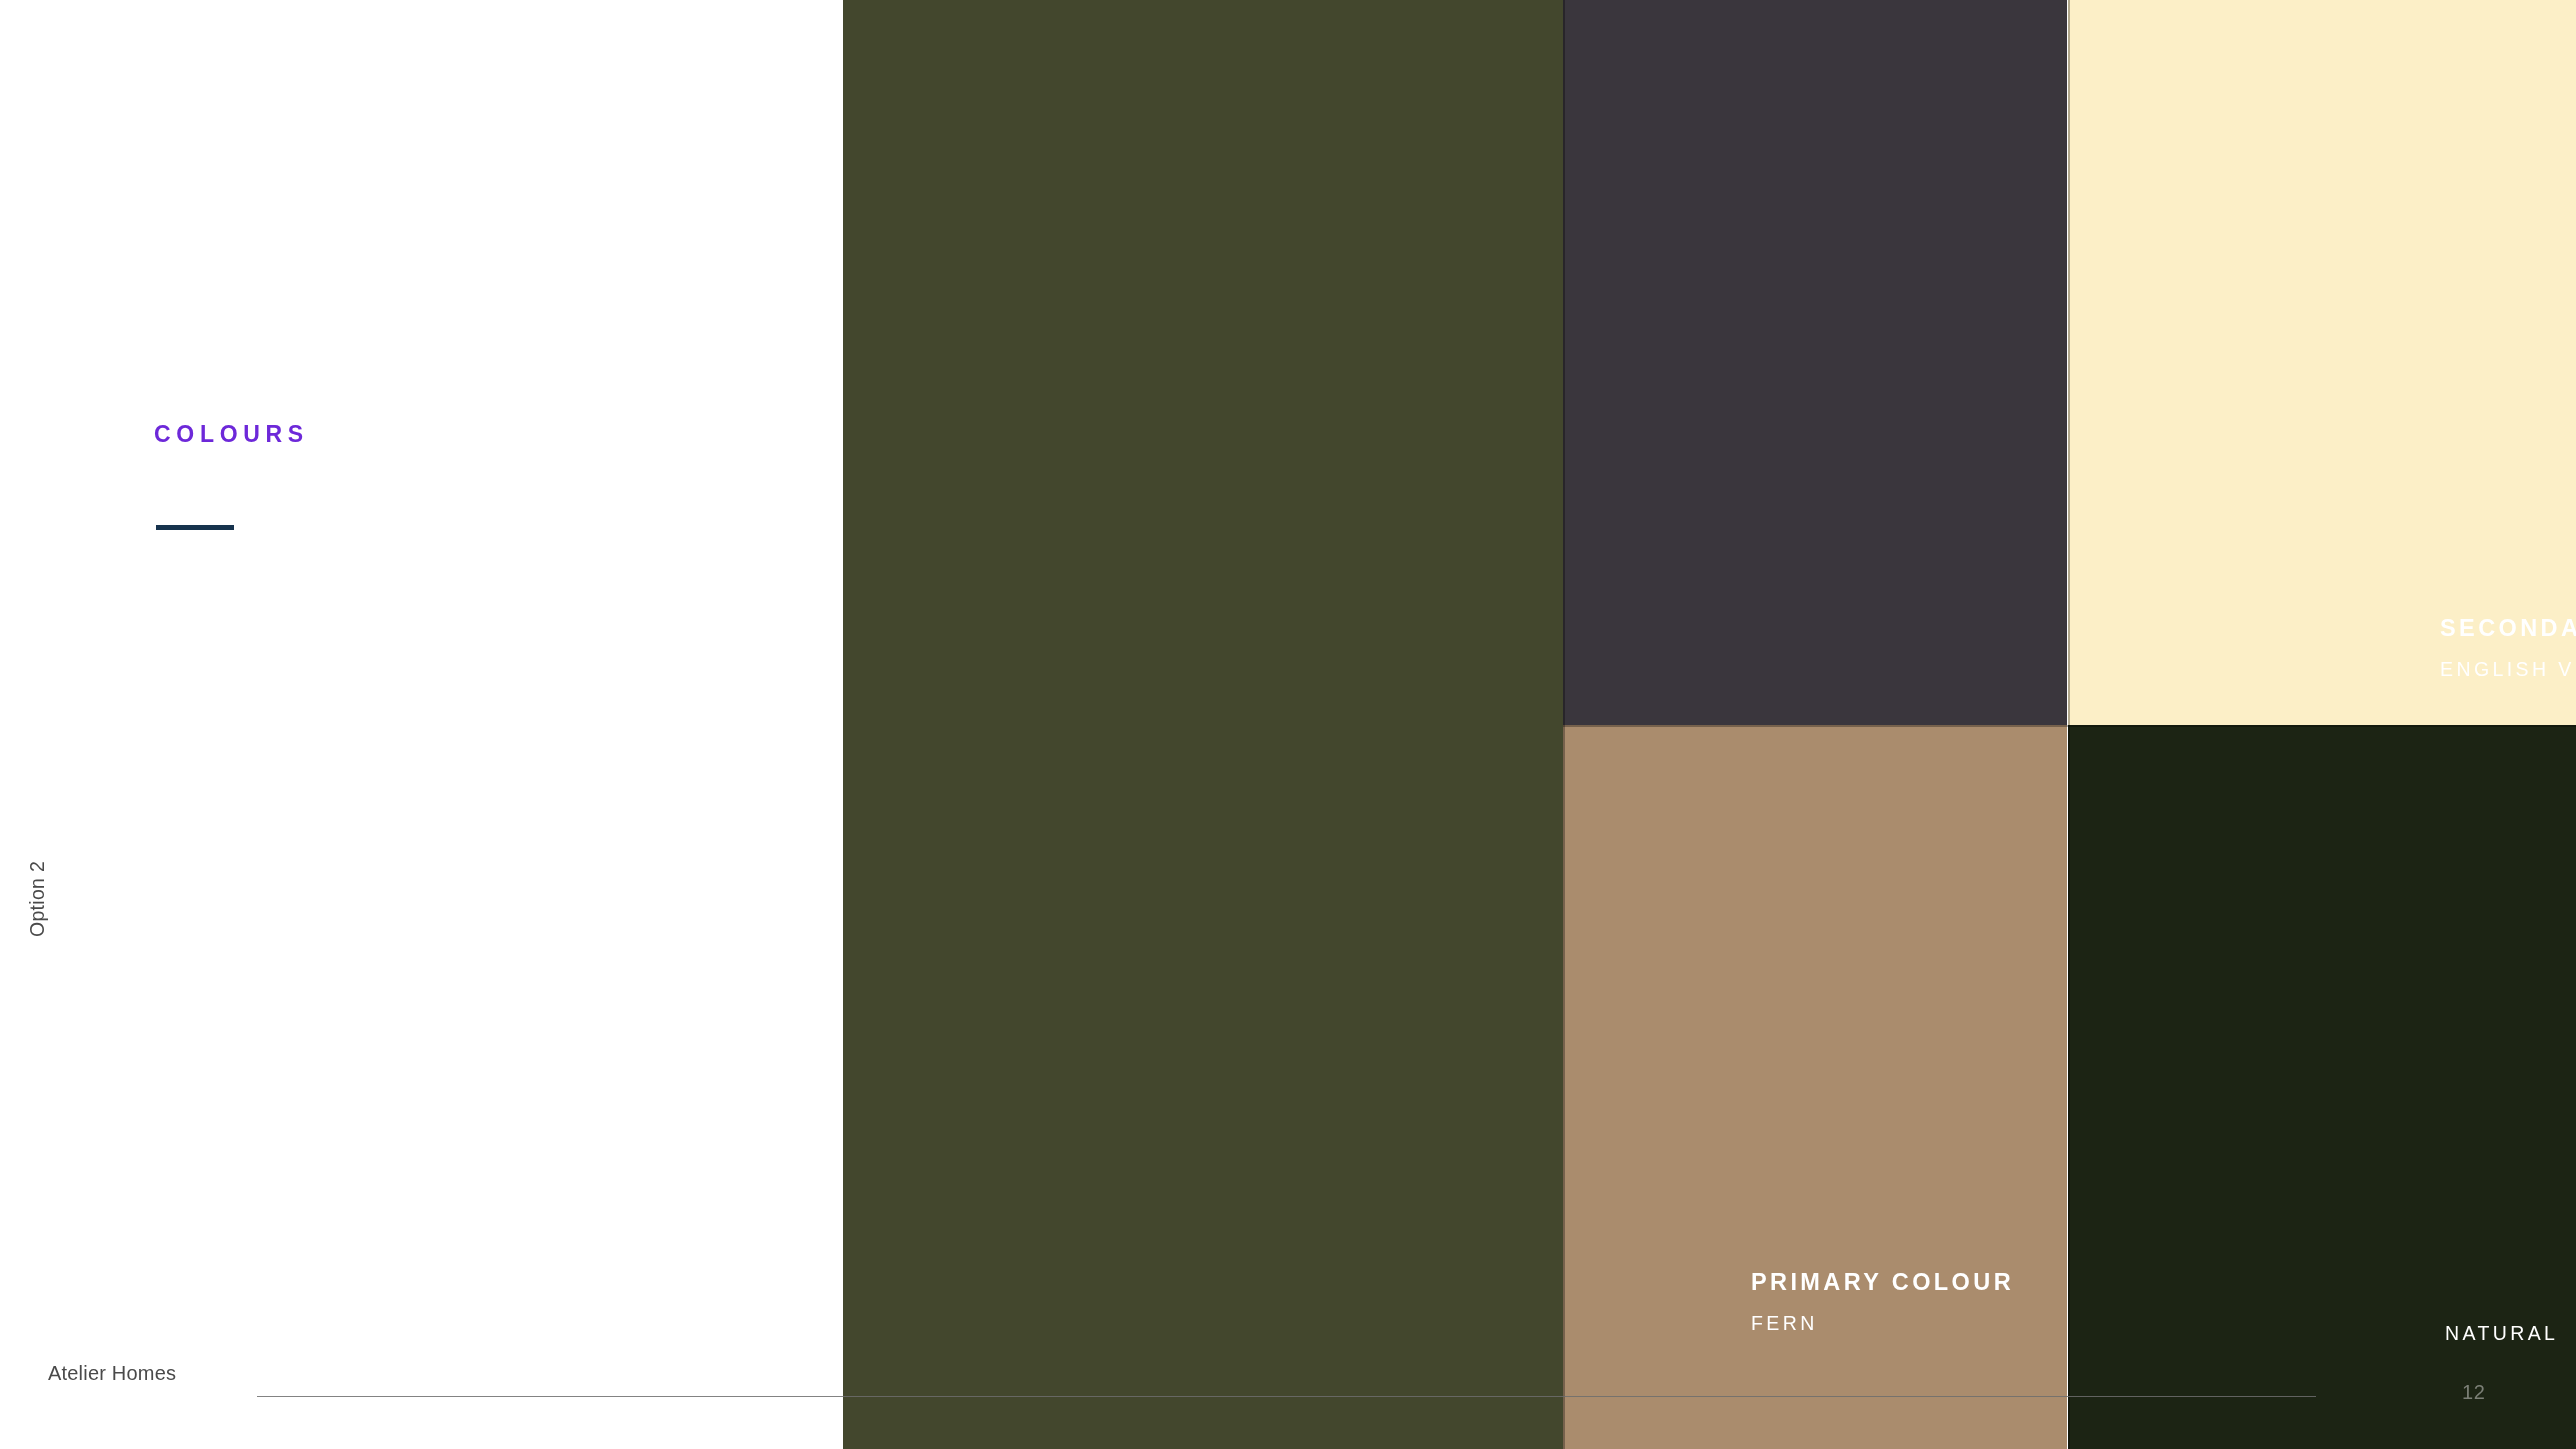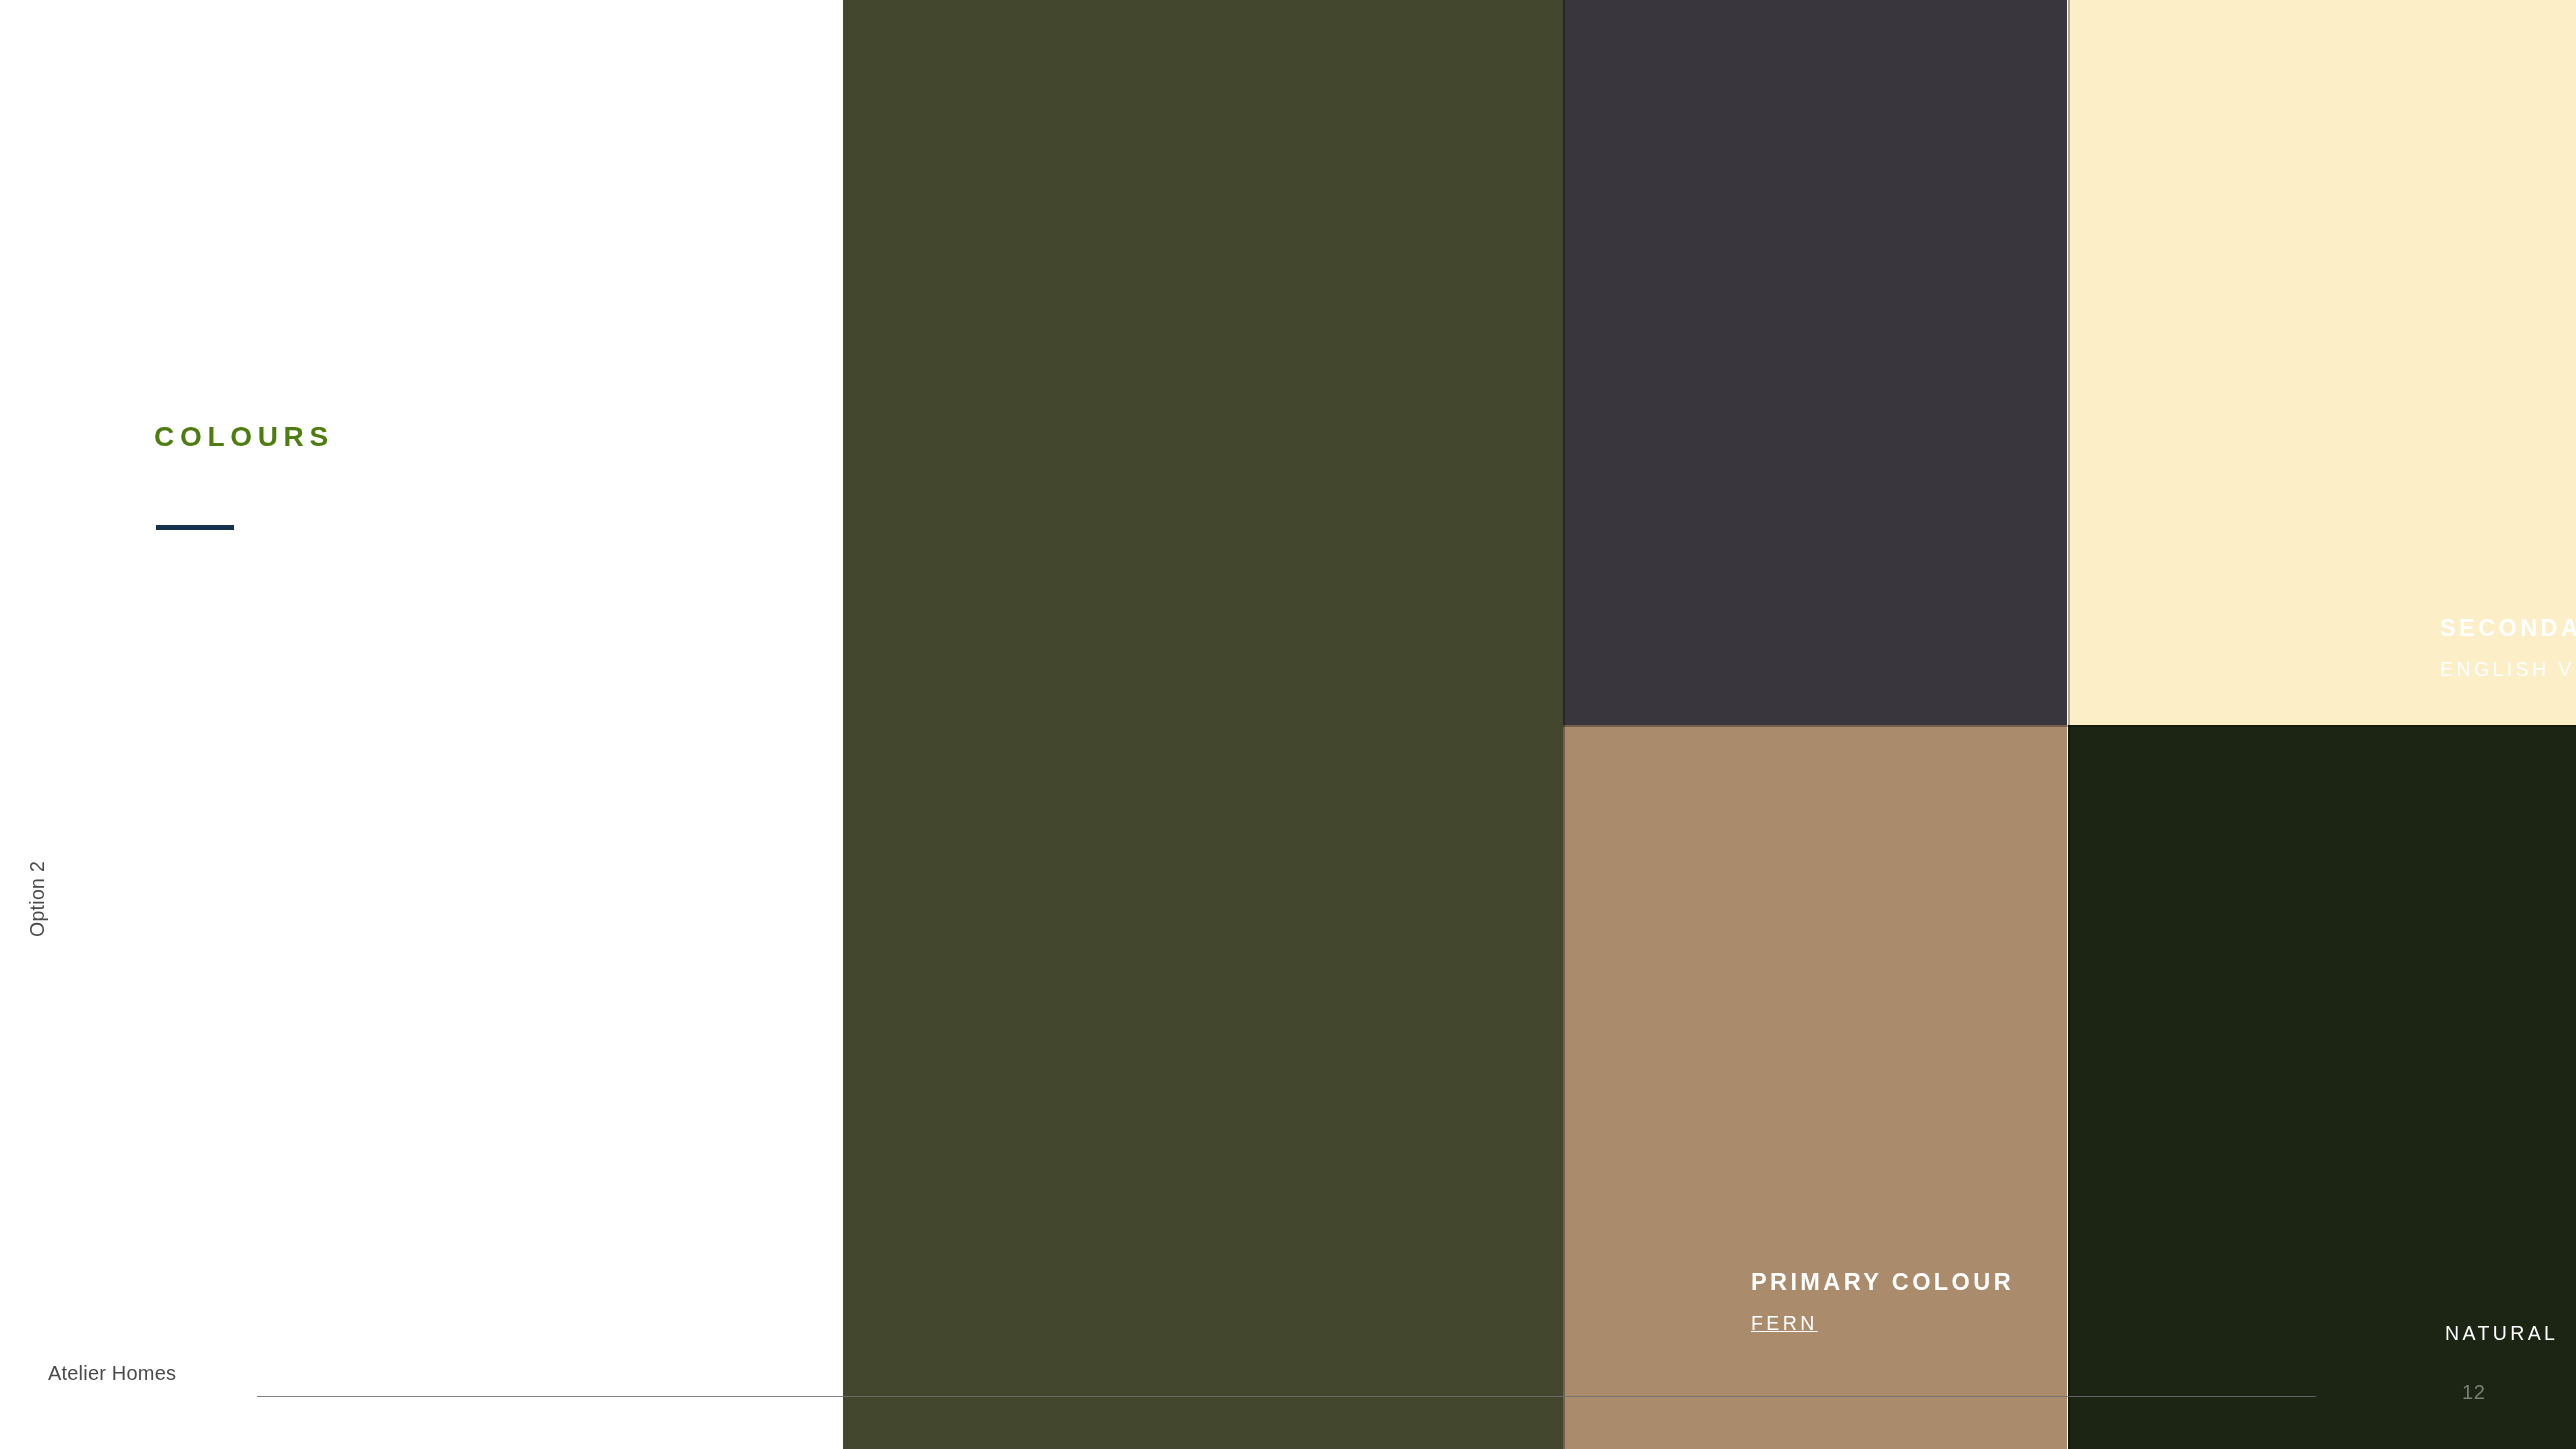--- a/index.html
+++ b/index.html
@@ -102,35 +102,35 @@
     display: block;
     font-size: 19.5px;
     font-weight: 400;
     letter-spacing: 3.4px;
     margin-top: 12px;
   }
   .cap-light .cap-title,
   .cap-light .cap-sub { color: #ffffff; }
 
   .cap-primary   { left: 908px; top: 1271px; }
-  .cap-primary .cap-sub { margin-top: 19px; text-decoration: underline; }
+  .cap-primary .cap-sub { margin-top: 19px; }
 
   .cap-violet    { left: 1597px; top: 617px; }
   .cap-violet .cap-sub { margin-top: 19px; }
   .cap-natural   { left: 1602px; top: 1312px; }
 
   
   .page-title {
     position: absolute;
     left: 154px;
     top: 421px;
-    font-size: 28px;
+    font-size: 23px;
     font-weight: 700;
     letter-spacing: 5.7px;
-    color: #4d7c0f;
+    color: #6d28d9;
     white-space: nowrap;
   }
   .title-rule {
     position: absolute;
     left: 156px;
     top: 525px;
     width: 78px;
     height: 4.7px;
     background: #16334d;
   }

